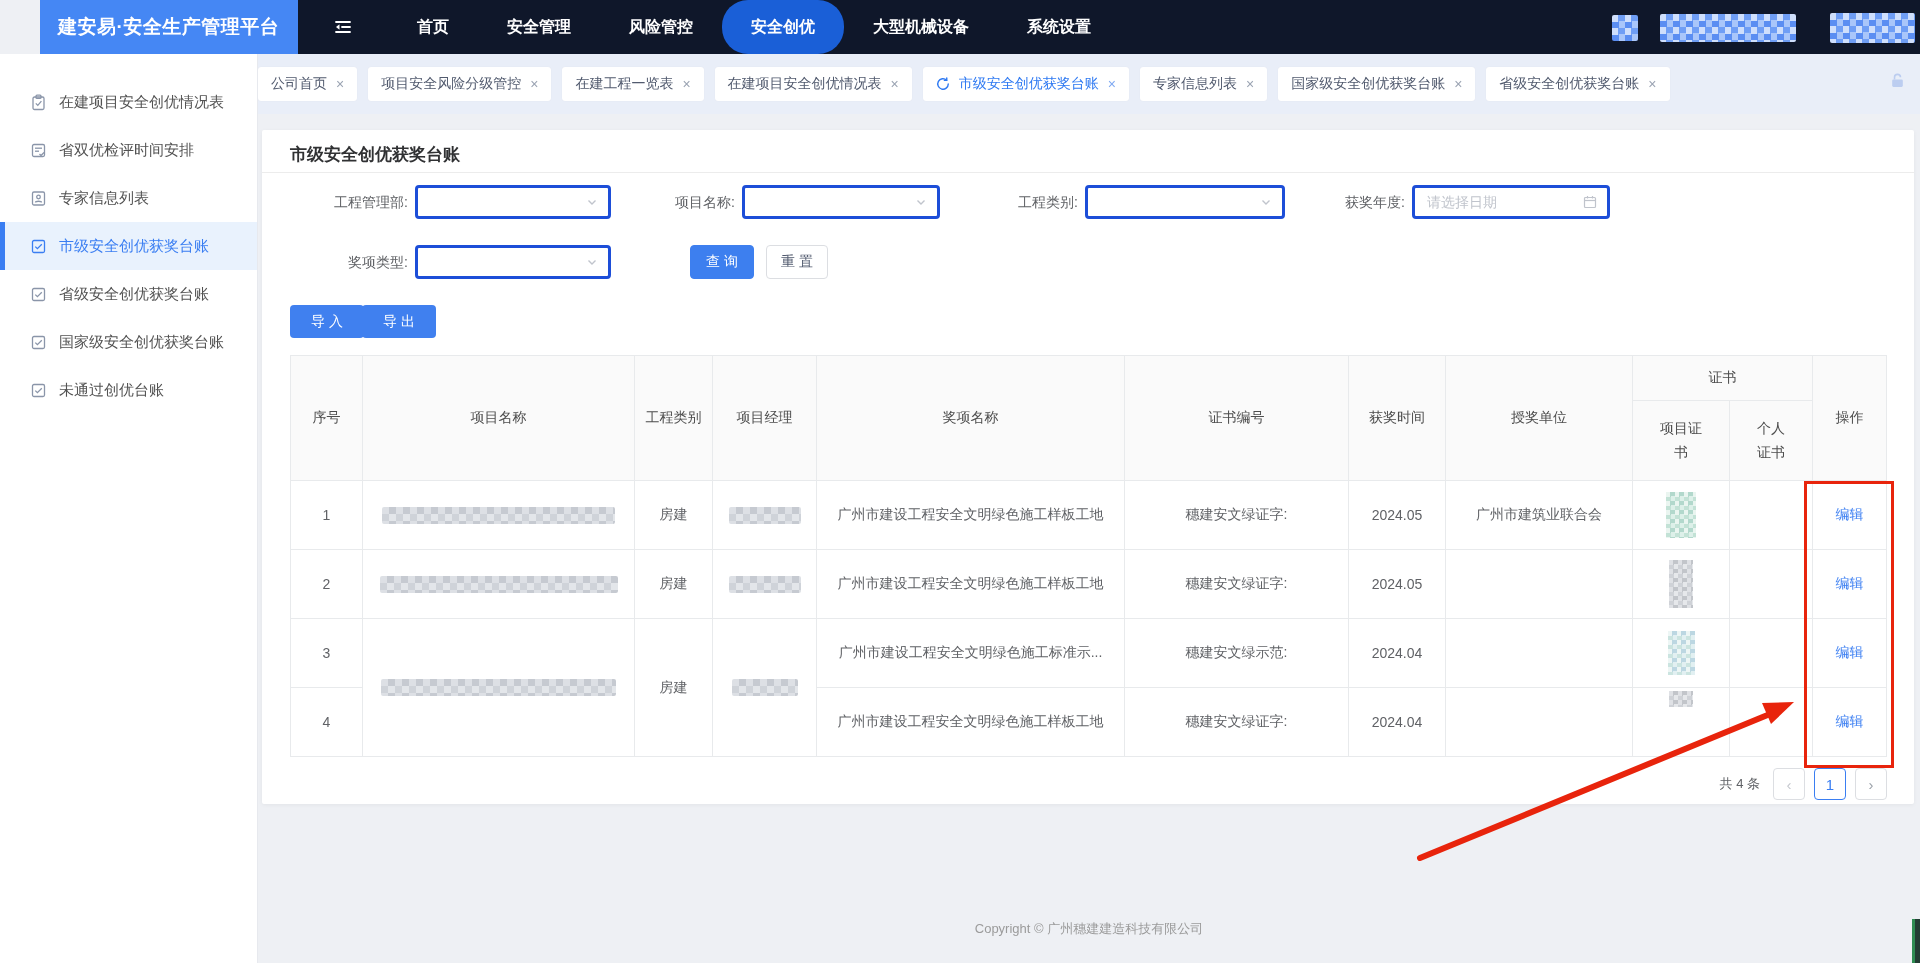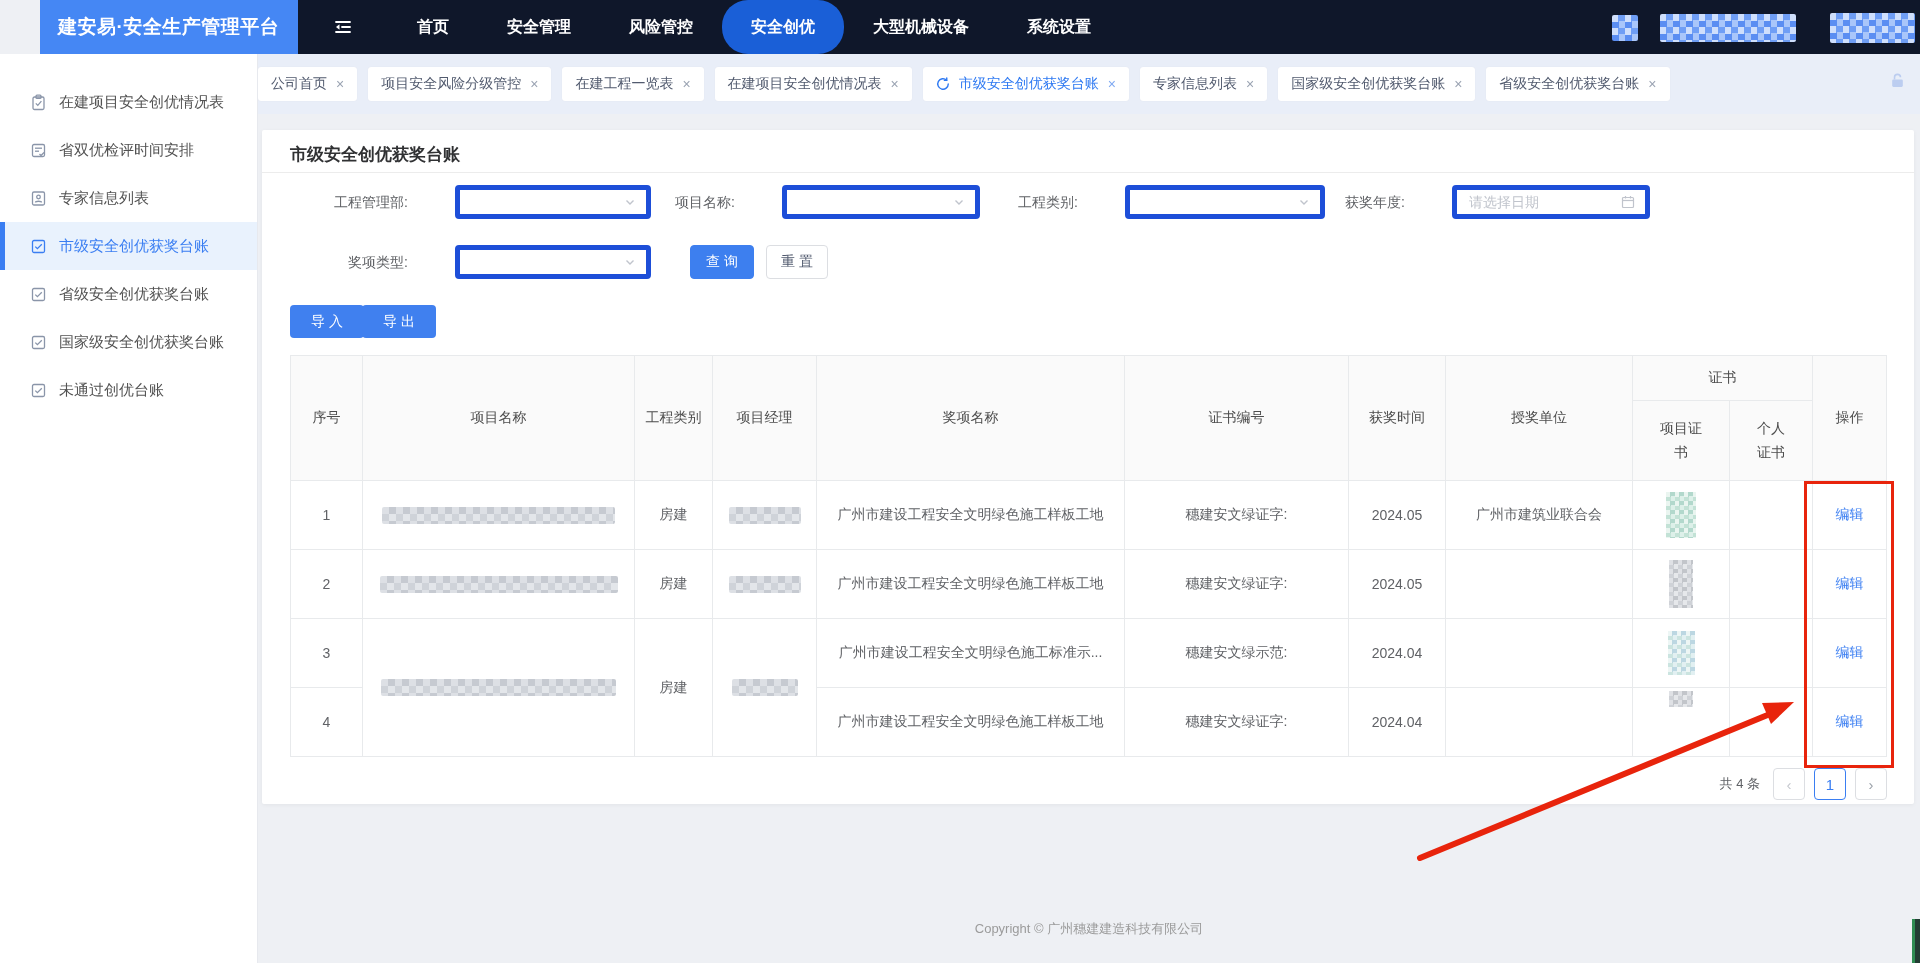--- a/index.html
+++ b/index.html
@@ -39,21 +39,21 @@
   .tab.active { color:#2e79f2; }
   .tab.active .close { color:#7fa9f2; }
   .lock-btn { position:absolute; right:14px; top:18px; cursor:pointer; color:#bccdf0; display:flex; }
 
   
   .card { position:absolute; top:130px; left:262px; width:1652px; height:674px; background:#fff; border-radius:2px; box-shadow:0 1px 4px rgba(0,0,0,.05); }
   .page-title { position:absolute; top:13px; left:28px; font-size:17px; font-weight:bold; color:#303133; }
   .title-divider { position:absolute; top:42px; left:0; right:0; height:1px; background:#ececec; }
 
   .f-label { position:absolute; height:34px; line-height:34px; text-align:right; color:#606266; font-size:14px; }
-  .f-select, .f-date { position:absolute; height:34px; background:#fff; border:5px solid #1d4ed8; border-radius:4px; display:flex; align-items:center; justify-content:flex-end; padding-right:10px; cursor:pointer;margin-left:40px; }
+  .f-select, .f-date { position:absolute; height:34px; background:#fff; border:3px solid #1d4ed8; border-radius:4px; display:flex; align-items:center; justify-content:flex-end; padding-right:10px; cursor:pointer; }
   .f-date { justify-content:space-between; padding:0 10px 0 12px; }
   .f-date input { border:none; outline:none; width:130px; font-size:14px; color:#606266; background:transparent; font-family:inherit; }
   .f-date input::placeholder { color:#c0c4cc; }
   .chev, .cal { display:flex; color:#c0c4cc; }
   .btn { position:absolute; height:34px; border-radius:4px; font-size:14px; display:flex; align-items:center; justify-content:center; cursor:pointer; font-family:inherit; }
   .btn-primary { background:#3d7fef; color:#fff; border:1px solid #3d7fef; }
   .btn-plain { background:#fff; color:#515a6e; border:1px solid #dcdee2; }
 
   .btn-io { position:absolute; width:74px; height:33px; background:#4080ef; color:#fff; border:none; border-radius:4px; font-size:14px; cursor:pointer; font-family:inherit; }
 

